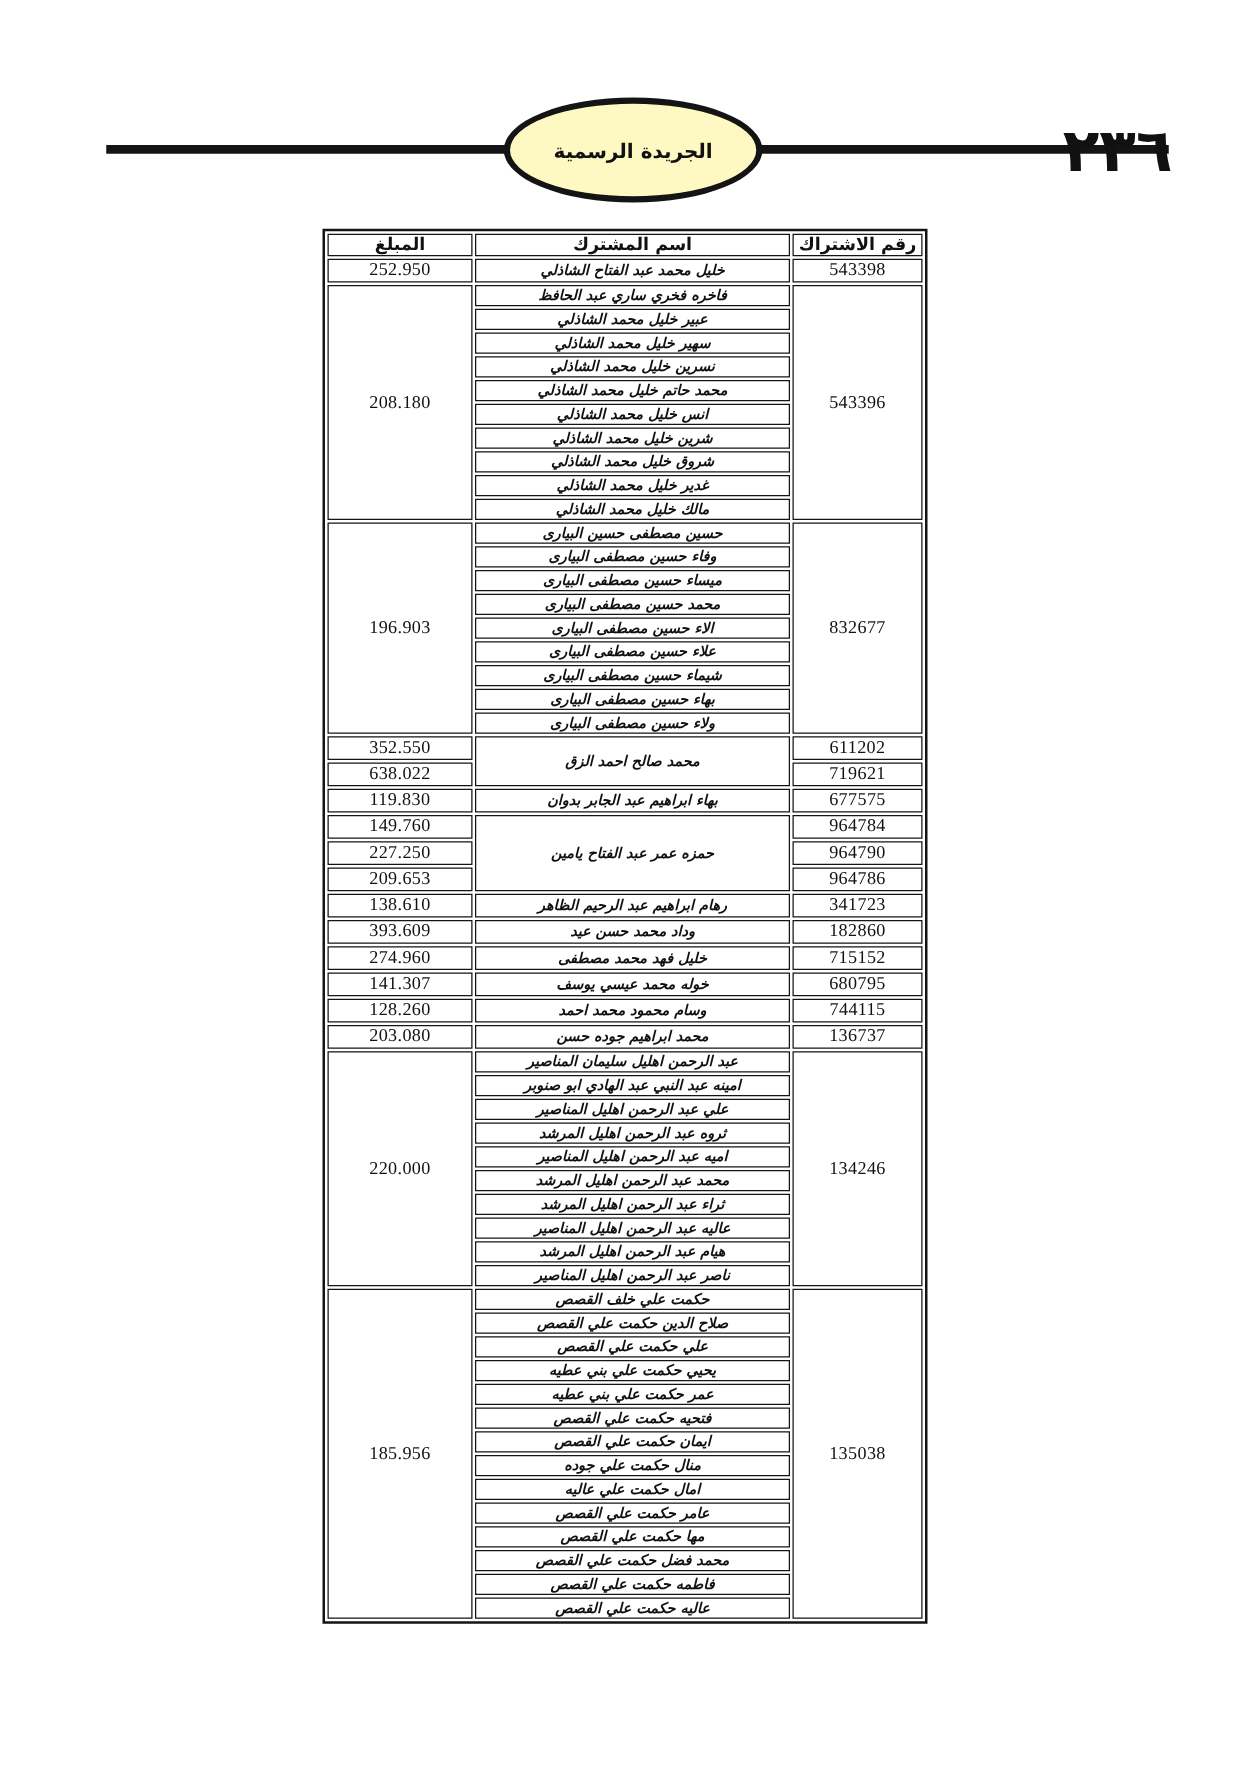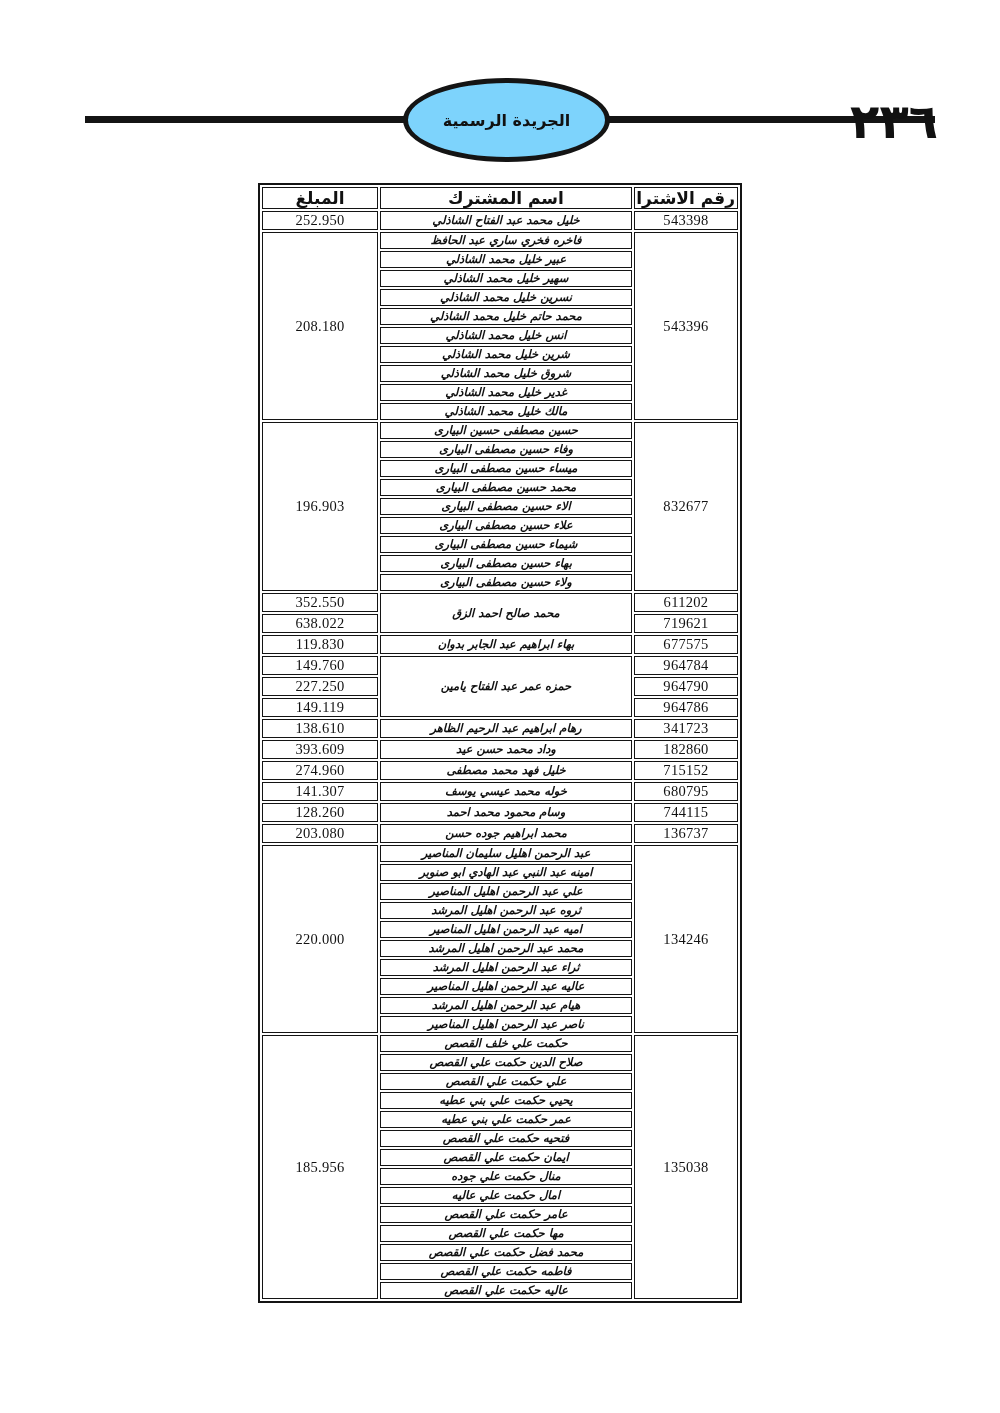--- a/index.html
+++ b/index.html
@@ -9,21 +9,21 @@
     font-family:"DejaVu Sans", sans-serif; color:#111111;
   }
 
   
   .head-rule {
     position:absolute; top:116px; left:85px; width:850px; height:7px;
     background:#141414;
   }
   .banner {
     position:absolute; top:78px; left:403px; width:197px; height:74px;
-    background:#7dd3fc; border:5px solid #141414; border-radius:50%;
+    background:#fef9c3; border:5px solid #141414; border-radius:50%;
     display:flex; align-items:center; justify-content:center; z-index:2;
   }
   .banner span {
     font-weight:bold; font-size:16px; direction:rtl;
   }
   .page-number {
     position:absolute; top:52px; right:62px;
     font-weight:bold; font-size:48px; line-height:1; direction:rtl;margin-top:45px;
   }
 
@@ -33,21 +33,21 @@
     border-collapse:separate; border-spacing:2px;
     border:2px solid #141414; background:#ffffff; direction:rtl;
     table-layout:fixed; width:484px;
   }
   table.subs th, table.subs td {
     border:1.4px solid #141414; background:#ffffff;
     text-align:center; vertical-align:middle;
     height:15px; padding:0 2px; overflow:hidden; white-space:nowrap;
   }
   th.hdr {
-    font-family:"DejaVu Sans", sans-serif; font-weight:bold; font-size:17px;
+    font-family:"DejaVu Sans", sans-serif; font-weight:bold; font-size:14px;
   }
   td.name {
     font-family:"DejaVu Sans", sans-serif; font-weight:bold; font-size:11.5px;
     line-height:1.05;
     font-style:italic;
   }
   td.num, td.amt {
     font-family:"Liberation Serif", serif; font-weight:normal; font-size:14.5px;
     letter-spacing:0.3px; direction:ltr;
   }
@@ -164,21 +164,21 @@
             <td class="num">964784</td>
             <td class="name" rowspan="3">حمزه عمر عبد الفتاح يامين</td>
             <td class="amt">149.760</td>
           </tr>
           <tr>
             <td class="num">964790</td>
             <td class="amt">227.250</td>
           </tr>
           <tr>
             <td class="num">964786</td>
-            <td class="amt">149.119</td>
+            <td class="amt">209.653</td>
           </tr>
           <tr>
             <td class="num">341723</td>
             <td class="name">رهام ابراهيم عبد الرحيم الظاهر</td>
             <td class="amt">138.610</td>
           </tr>
           <tr>
             <td class="num">182860</td>
             <td class="name">وداد محمد حسن عيد</td>
             <td class="amt">393.609</td>

